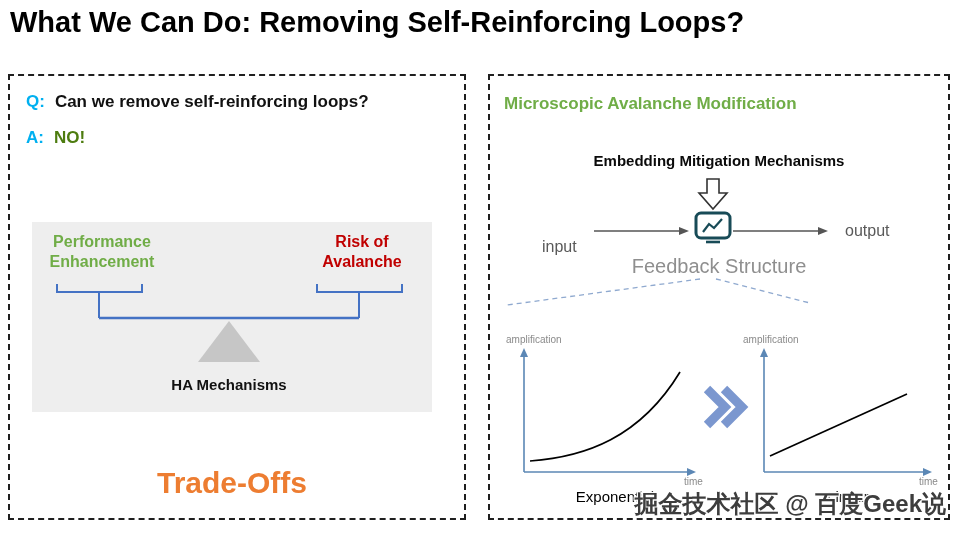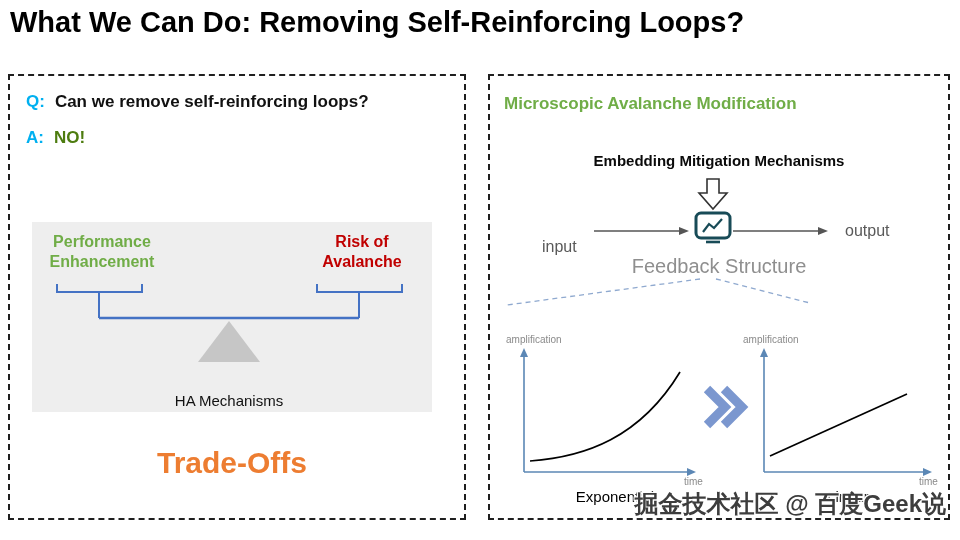--- a/index.html
+++ b/index.html
@@ -17,23 +17,23 @@
   .qa.q { top:16px; }
   .qa.a { top:52px; }
   .qa .tag { color:#00b0f0; margin-right:10px; }
   .qa .no  { color:#4d7c0f; }
 
   .balance-box { position:absolute; left:22px; top:146px; width:400px; height:190px; background:#eeeeee; }
   .bal-label { position:absolute; font-size:16px; font-weight:700; text-align:center; white-space:pre-line; line-height:1.28; }
   .bal-label.green { left:0px;   top:10px; width:140px; color:#70ad47; }
   .bal-label.red   { left:265px; top:10px; width:130px; color:#c00000; }
   .bal-art { position:absolute; inset:0; width:400px; height:190px; }
-  .fulcrum-label { position:absolute; left:47px; top:170px; width:300px; text-align:center; font-size:15px; font-weight:400; color:#111; }
+  .fulcrum-label { position:absolute; left:47px; top:154px; width:300px; text-align:center; font-size:15px; font-weight:700; color:#111; }
 
-  .tradeoffs { position:absolute; left:0; top:370px; width:444px; text-align:center; font-size:30px; font-weight:800; color:#ed7d31; }
+  .tradeoffs { position:absolute; left:0; top:390px; width:444px; text-align:center; font-size:30px; font-weight:800; color:#ed7d31; }
 
   .rp-heading { position:absolute; left:14px; top:18px; font-size:17px; font-weight:700; color:#70ad47; }
   .mech-label { position:absolute; left:0; top:76px; width:100%; text-align:center; font-size:15px; font-weight:600; color:#0a0a0a; }
   .io-label { position:absolute; font-size:16px; color:#595959; }
   .io-label.in  { left:52px;  top:146px;margin-top:16px; }
   .io-label.out { left:355px; top:146px; }
   .feedback-label { position:absolute; left:0; top:179px; width:100%; text-align:center; font-size:20px; color:#8f8f8f; }
   .rp-art { position:absolute; inset:0; width:462px; height:446px; }
 
   .axis-label { position:absolute; font-size:10px; color:#8a8a8a; }

